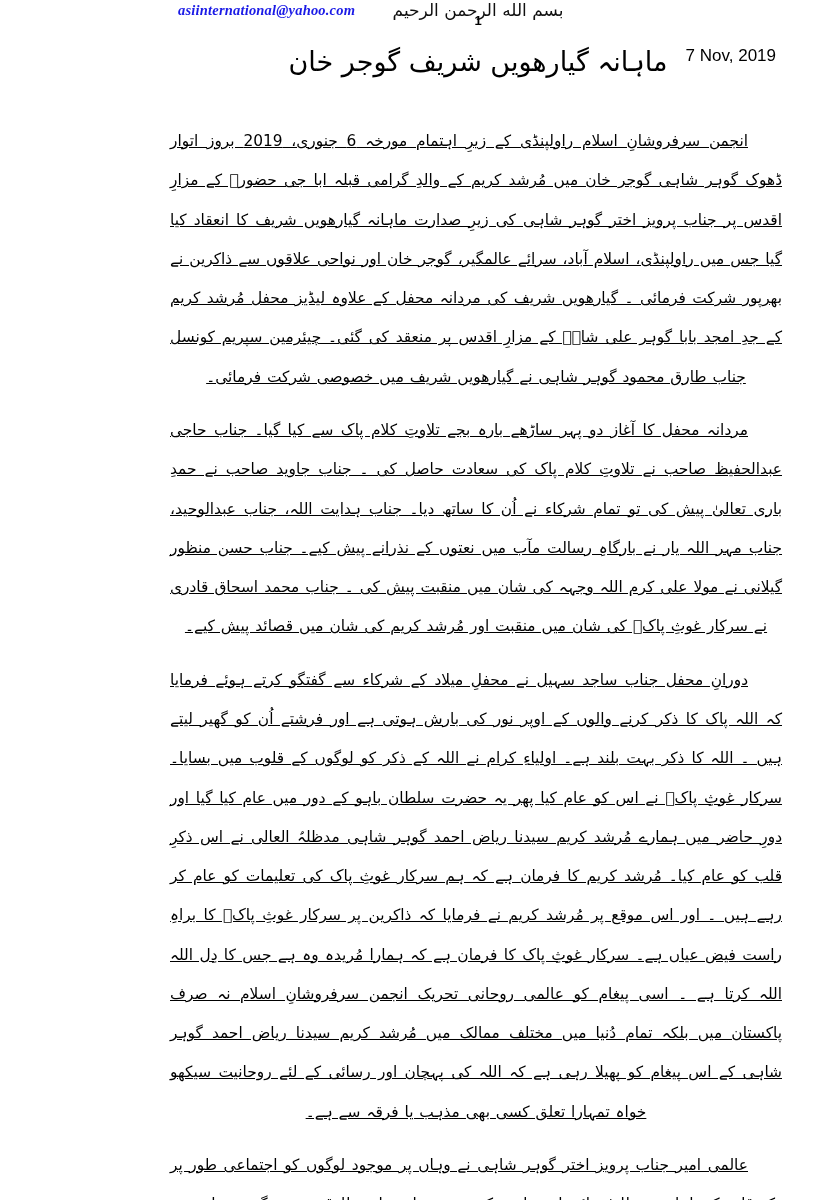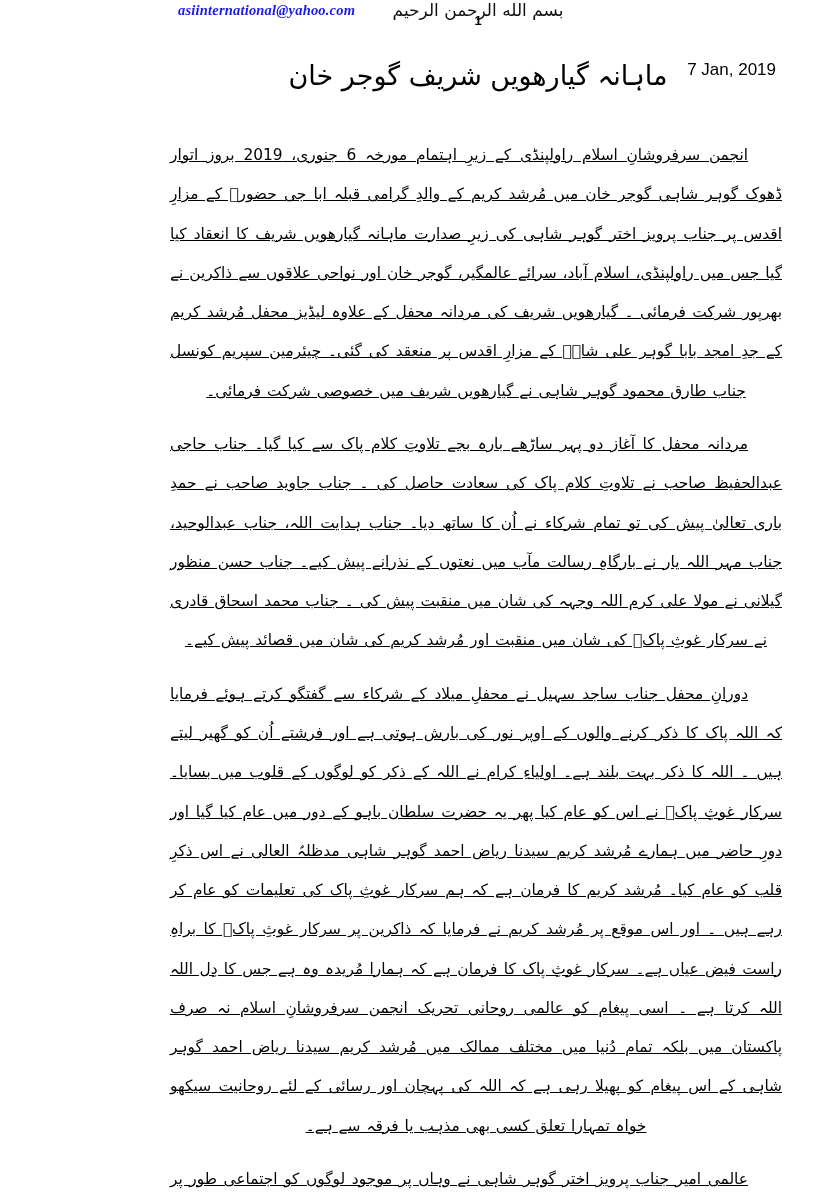--- a/index.html
+++ b/index.html
@@ -62,21 +62,21 @@
     font-family: "Liberation Sans", sans-serif;
     font-weight: bold;
     font-size: 13px;
     color: #000;
   }
 
   
   .title-row {
     position: relative;
     height: 62px;
-    margin-top: 22px;
+    margin-top: 8px;
   }
   .doc-title {
     position: absolute;
     left: 0; right: 0;
     top: 0;
     text-align: center;
     font-family: "DejaVu Sans", sans-serif;
     font-size: 27px;
     font-weight: 400;
     color: #000;
@@ -131,21 +131,21 @@
 <div class="page">
 
   <div class="header-band">
     <div class="hdr-email">asiinternational@yahoo.com</div>
     <div class="hdr-bismillah">بسم الله الرحمن الرحيم</div>
     <div class="hdr-pageno">1</div>
   </div>
 
   <div class="title-row">
     <div class="doc-title">ماہانہ گیارھویں شریف گوجر خان</div>
-    <div class="doc-date">7 Jan, 2019</div>
+    <div class="doc-date">7 Nov, 2019</div>
   </div>
 
   <div class="body-wrap">
     <p class="para">انجمن سرفروشانِ اسلام راولپنڈی کے زیرِ اہتمام مورخہ 6 جنوری، 2019 بروز اتوار ڈھوک گوہر شاہی گوجر خان میں مُرشد کریم کے والدِ گرامی قبلہ ابا جی حضورؒ کے مزارِ اقدس پر جناب پرویز اختر گوہر شاہی کی زیرِ صدارت ماہانہ گیارھویں شریف کا انعقاد کیا گیا جس میں راولپنڈی، اسلام آباد، سرائے عالمگیر، گوجر خان اور نواحی علاقوں سے ذاکرین نے بھرپور شرکت فرمائی ۔ گیارھویں شریف کی مردانہ محفل کے علاوہ لیڈیز محفل مُرشد کریم کے جدِ امجد بابا گوہر علی شاہؒ کے مزارِ اقدس پر منعقد کی گئی۔ چیئرمین سپریم کونسل جناب طارق محمود گوہر شاہی نے گیارھویں شریف میں خصوصی شرکت فرمائی۔</p>
     <p class="para">مردانہ محفل کا آغاز دو پہر ساڑھے بارہ بجے تلاوتِ کلام پاک سے کیا گیا۔ جناب حاجی عبدالحفیظ صاحب نے تلاوتِ کلام پاک کی سعادت حاصل کی ۔ جناب جاوید صاحب نے حمدِ باری تعالیٰ پیش کی تو تمام شرکاء نے اُن کا ساتھ دیا۔ جناب ہدایت اللہ، جناب عبدالوحید، جناب مہر اللہ یار نے بارگاہِ رسالت مآب میں نعتوں کے نذرانے پیش کیے۔ جناب حسن منظور گیلانی نے مولا علی کرم اللہ وجہہ کی شان میں منقبت پیش کی ۔ جناب محمد اسحاق قادری نے سرکار غوثِ پاکؓ کی شان میں منقبت اور مُرشد کریم کی شان میں قصائد پیش کیے۔</p>
     <p class="para">دورانِ محفل جناب ساجد سہیل نے محفلِ میلاد کے شرکاء سے گفتگو کرتے ہوئے فرمایا کہ اللہ پاک کا ذکر کرنے والوں کے اوپر نور کی بارش ہوتی ہے اور فرشتے اُن کو گھیر لیتے ہیں ۔ اللہ کا ذکر بہت بلند ہے۔ اولیاءِ کرام نے اللہ کے ذکر کو لوگوں کے قلوب میں بسایا۔ سرکار غوثِ پاکؓ نے اس کو عام کیا پھر یہ حضرت سلطان باہو کے دور میں عام کیا گیا اور دورِ حاضر میں ہمارے مُرشد کریم سیدنا ریاض احمد گوہر شاہی مدظلہُ العالی نے اس ذکرِ قلب کو عام کیا۔ مُرشد کریم کا فرمان ہے کہ ہم سرکار غوثِ پاک کی تعلیمات کو عام کر رہے ہیں ۔ اور اس موقع پر مُرشد کریم نے فرمایا کہ ذاکرین پر سرکار غوثِ پاکؓ کا براہِ راست فیض عیاں ہے۔ سرکار غوثِ پاک کا فرمان ہے کہ ہمارا مُریدہ وہ ہے جس کا دِل اللہ اللہ کرتا ہے ۔ اسی پیغام کو عالمی روحانی تحریک انجمن سرفروشانِ اسلام نہ صرف پاکستان میں بلکہ تمام دُنیا میں مختلف ممالک میں مُرشد کریم سیدنا ریاض احمد گوہر شاہی کے اس پیغام کو پھیلا رہی ہے کہ اللہ کی پہچان اور رسائی کے لئے روحانیت سیکھو خواہ تمہارا تعلق کسی بھی مذہب یا فرقہ سے ہے۔</p>
     <p class="para p-last-left">عالمی امیر جناب پرویز اختر گوہر شاہی نے وہاں پر موجود لوگوں کو اجتماعی طور پر ذکرِ قلب کی اجازت عطا فرمائی اور حلقہ ذکر ترتیب دیا۔ جناب طارق محمود گوہر شاہی نے دعائے خیر فرمائی۔ تقریباً سوا دو بجے دو پہر یہ محفل گیارھویں اختتام پذیر ہوئی۔ محفل کے اختتام پر شرکاء میں پُرتکلف لنگر تقسیم کیا گیا۔ خواتین کی محفلِ میلاد ساڑھے بارہ بجے تلاوتِ کلام پاک سے شروع ہوئی۔ نعتوں کے نذرانے، مناقب اور قصائد پیش کیے گئے۔ دو پہر دو بجے اس محفل کا اختتام درود و سلام اور دُعائے خیر پر کیا گیا۔</p>
   </div>
 
   <div class="ornament-row">✹✹✹✹</div>

